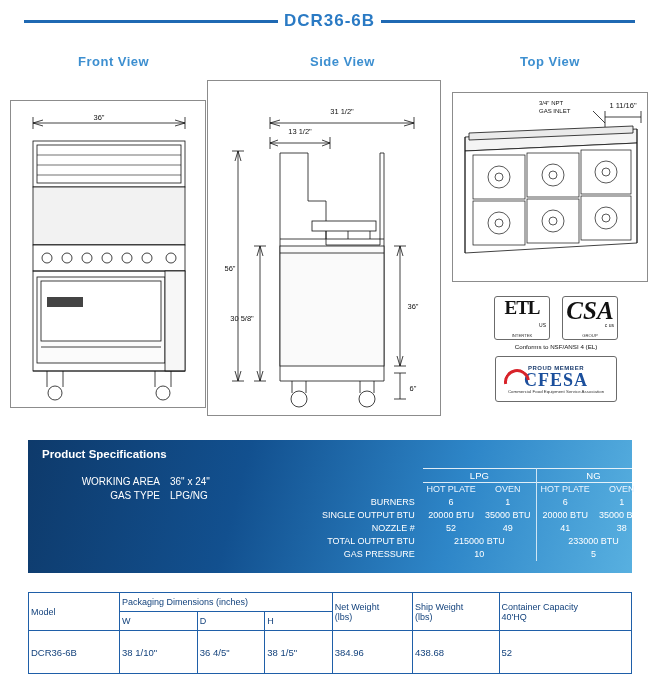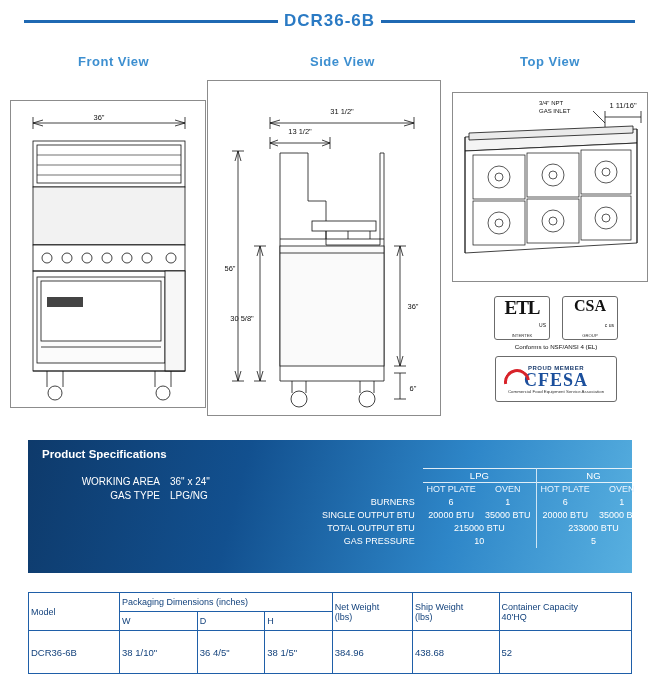--- a/index.html
+++ b/index.html
@@ -96,22 +96,23 @@
   .cert-badge .etl {
     font-family: "Liberation Serif", serif;
     font-weight: bold;
     font-size: 19px;
     color: #111;
     letter-spacing: -1px;
   }
   .cert-badge .csa {
     font-family: "Liberation Serif", serif;
     font-weight: bold;
-    font-size: 16px;
+    font-size: 25px;
     color: #111;
+    font-style: italic;
   }
   .cert-badge .sub {
     position: absolute;
     bottom: 1px; left: 0; right: 0;
     text-align: center;
     font-size: 4.2px;
     color: #333;
     letter-spacing: 0;
   }
   .cert-badge .us {
@@ -522,20 +523,27 @@
         <td class="cell">1</td>
       </tr>
       <tr class="spec-row">
         <td class="rowlabel">SINGLE OUTPUT BTU</td>
         <td class="cell">20000 BTU</td>
         <td class="cell">35000 BTU</td>
         <td class="cell divider-col">20000 BTU</td>
         <td class="cell">35000 BTU</td>
       </tr>
       <tr class="spec-row">
+        <td class="rowlabel">NOZZLE #</td>
+        <td class="cell">52</td>
+        <td class="cell">49</td>
+        <td class="cell divider-col">41</td>
+        <td class="cell">38</td>
+      </tr>
+      <tr class="spec-row">
         <td class="rowlabel">TOTAL OUTPUT BTU</td>
         <td class="cell" colspan="2">215000 BTU</td>
         <td class="cell divider-col" colspan="2">233000 BTU</td>
       </tr>
       <tr class="spec-row">
         <td class="rowlabel">GAS PRESSURE</td>
         <td class="cell" colspan="2">10</td>
         <td class="cell divider-col" colspan="2">5</td>
       </tr>
     </tbody>

